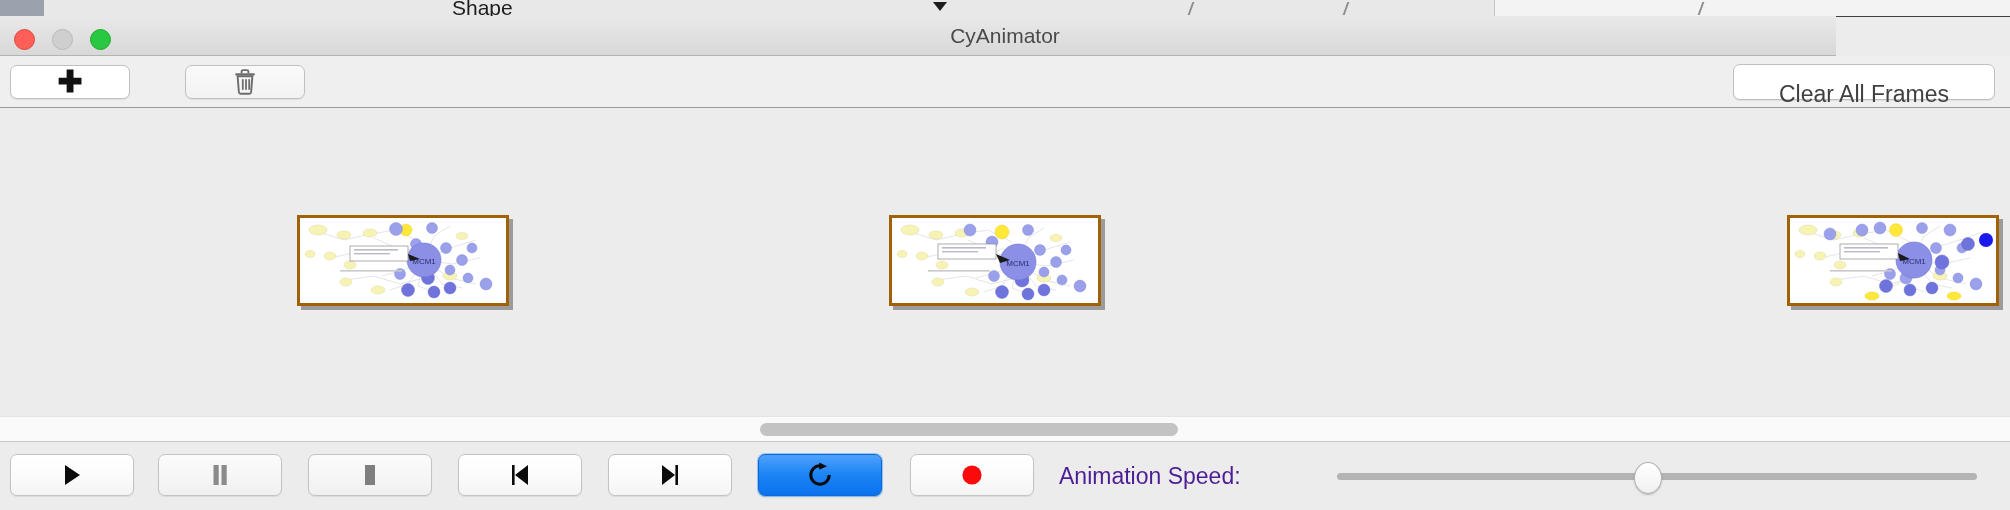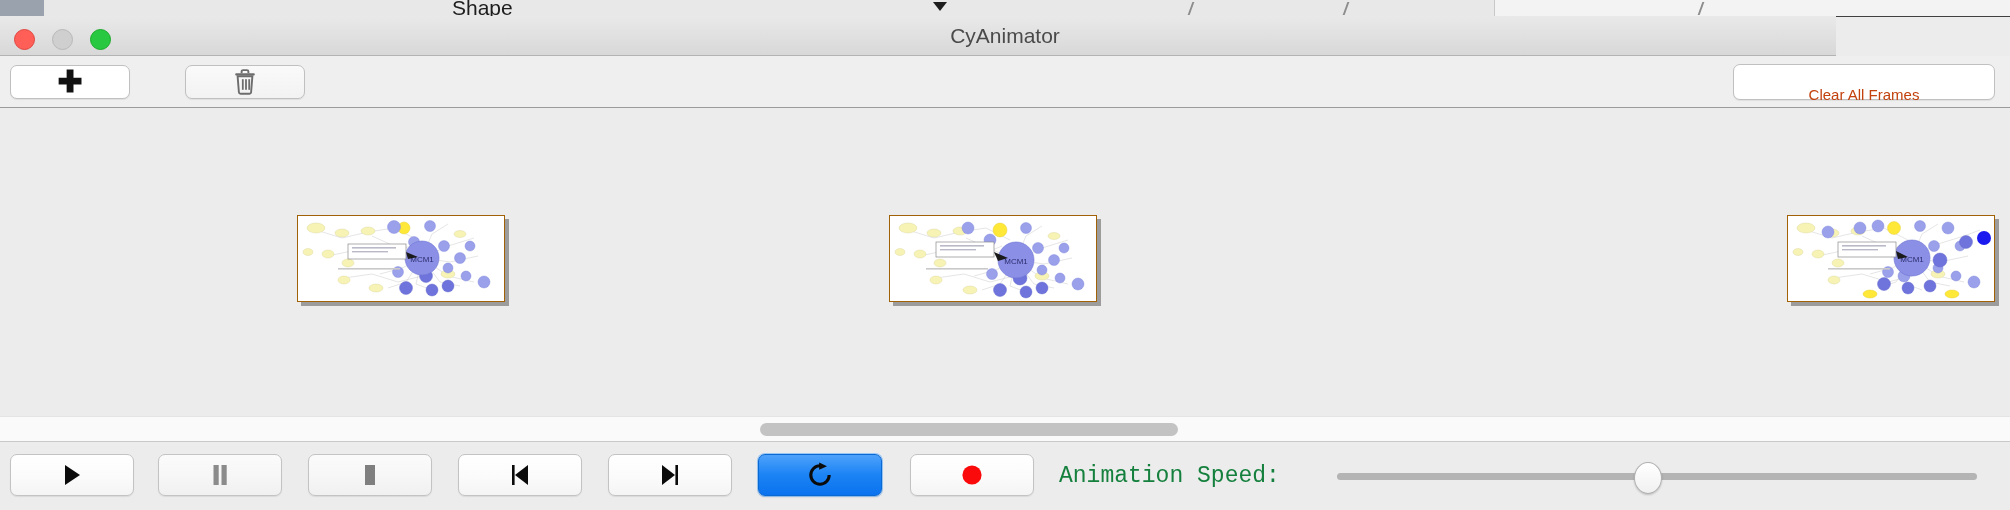--- a/index.html
+++ b/index.html
@@ -84,37 +84,37 @@
     background: linear-gradient(to bottom, #ffffff 0%, #f7f7f7 60%, #efefef 100%);
     box-shadow: 0 1px 1px rgba(0,0,0,0.07);
     display: flex; align-items: center; justify-content: center;
     cursor: default;
   }
   .btn-add   { left: 10px;  top: 9px; width: 120px; height: 34px; background:#ffffff; }
   .btn-del   { left: 185px; top: 9px; width: 120px; height: 34px;
                background: linear-gradient(to bottom,#fafafa,#f2f2f2); }
   .btn-clear { left: 1733px;top: 8px; width: 262px; height: 36px; background:#ffffff; }
   .btn-clear span {
-    font-size: 15px; color: #c2410c;
+    font-size: 23px; color: #404040;
     font-family: "Liberation Sans", sans-serif;
     margin-top: 24px;
   }
   .plus-glyph { font-size: 30px; font-weight: 700; color: #111; line-height: 1; }
 
   
   .timeline-panel {
     position: absolute; left: 0; top: 109px; width: 2010px; height: 304px;
     background: #ececec;
     overflow: hidden;
   }
 
   .frame-thumb {
     position: absolute;
     background: #b91c1c;
-    border: 1px solid #a16207;
+    border: 3px solid #a16207;
     box-shadow: 4px 4px 0 rgba(130,130,130,0.75);
     overflow: hidden;
     text-align: right;
   }
   .frame-thumb svg { display: block; }
 
   
   .hscroll {
     position: absolute; left: 0; top: 416px; width: 2010px; height: 26px;
     background: #fafafa;
@@ -146,22 +146,22 @@
     background: linear-gradient(to bottom,#fbfbfb 0%,#f6f6f6 55%,#f0f0f0 100%);
   }
   .ctl.active {
     background: linear-gradient(to bottom,#4ea2fb 0%,#1d84f5 48%,#0a72ee 100%);
     border: 1px solid #0a6ad2;
     box-shadow: 0 0 0 1px rgba(90,170,255,0.55), 0 1px 2px rgba(0,0,0,0.18);
   }
   .speed-label {
     position: absolute; top: 0; height: 67px;
     line-height: 67px;
-    font-size: 23px; color: #15803d;
-    font-family: Liberation Mono, monospace;
+    font-size: 23px; color: #4c1d95;
+    font-family: Liberation Sans, sans-serif;
     white-space: nowrap;
   }
   .slider-track {
     position: absolute; top: 30px; left: 1337px; width: 640px; height: 7px;
     background: #b4b4b4; border-radius: 4px;
   }
   .slider-thumb {
     position: absolute; top: 19px; width: 26px; height: 30px;
     border-radius: 50%;
     background: linear-gradient(to bottom,#ffffff,#f0f0f0);

